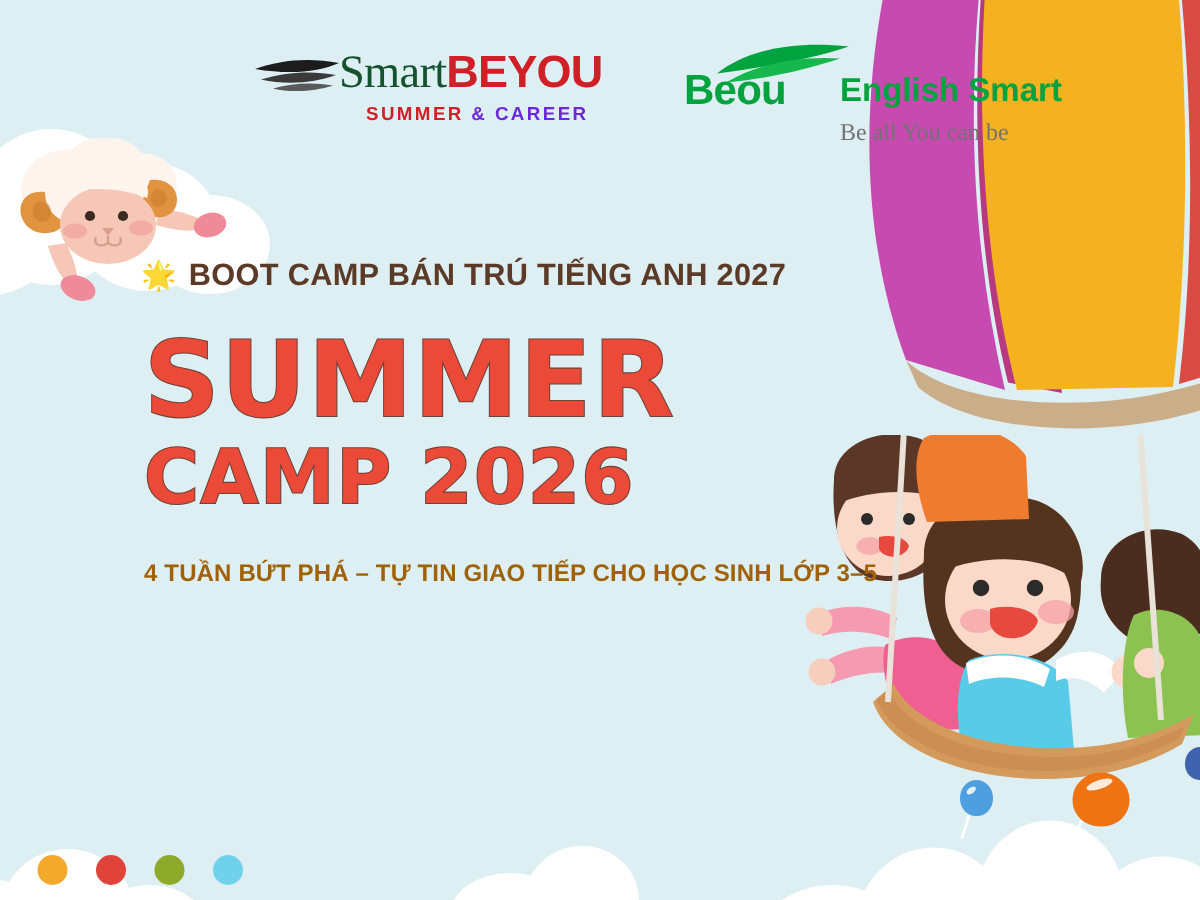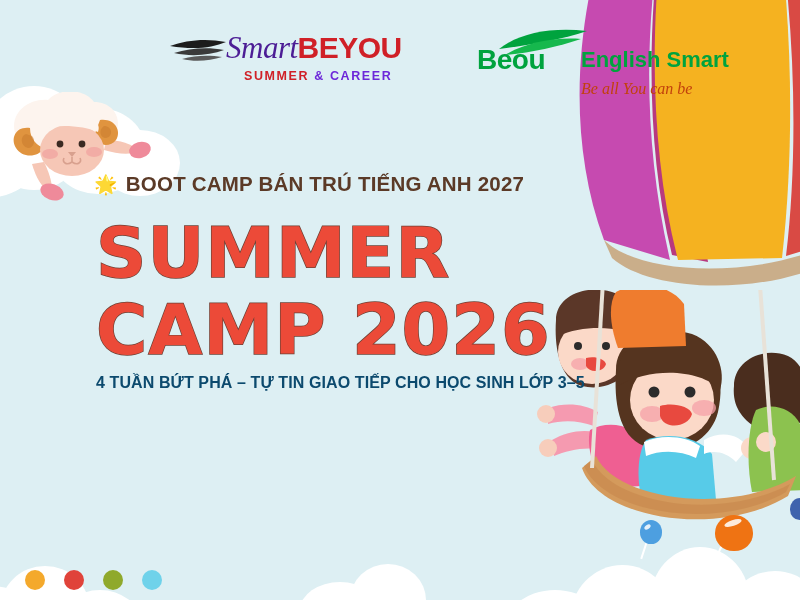--- a/index.html
+++ b/index.html
@@ -58,50 +58,49 @@
     position: absolute;
     left: 168px; top: 30px;
     width: 268px; height: 56px;
   }
   #smartbeyou-wordmark {
     position: absolute; left: 58px; top: 0px;
     font-family: "Liberation Serif", serif;
     font-size: 31px; letter-spacing: -0.5px;
     white-space: nowrap;
   }
-  #smartbeyou-word-smart { color: #4c1d95; font-weight: 400; font-style: italic; }
+  #smartbeyou-word-smart { color: #14532d; font-weight: 400; }
   #smartbeyou-word-be { color: #d02027; font-weight: bold; font-family: "Liberation Sans", sans-serif; font-size: 30px; margin-top: 16px; }
   #smartbeyou-subline {
     position: absolute; left: 76px; top: 39px;
     font-size: 12.5px; font-weight: bold; letter-spacing: 1.6px;
     white-space: nowrap;
   }
   #smartbeyou-sub-english { color: #d02027; }
   #smartbeyou-sub-career { color: #6d28d9; }
 
   #logo-beyou {
     position: absolute;
-    left: 477px; top: 36px;
+    left: 456px; top: 36px;
     width: 235px; height: 60px;
   }
   #beyou-wordmark {
     position: absolute; left: 0px; top: 8px;
     font-size: 28px; font-weight: bold; color: #00a33e;
     white-space: nowrap; letter-spacing: -0.5px;
   }
   #beyou-english-home {
     position: absolute; left: 104px; top: 11px;
     font-size: 22px; font-weight: bold; color: #00a33e;
     white-space: nowrap;
   }
   #beyou-tagline {
     position: absolute; left: 104px; top: 44px;
     font-family: "Liberation Serif", serif;
-    font-style: italic;
-    font-size: 16px; color: #c2410c;
+    font-size: 16px; color: #737373;
     white-space: nowrap;
   }
 
   
   #sheep-mascot { position: absolute; left: 2px; top: 92px; width: 160px; height: 110px; }
 
   
   #eyebrow-headline {
     position: absolute; left: 94px; top: 172px;
     font-size: 20.5px; font-weight: bold;
@@ -115,21 +114,21 @@
     position: absolute;
     font-family: "DejaVu Sans", sans-serif;
     font-weight: bold;
     color: #ec4a38;
     -webkit-text-stroke: 1.4px #6e4236;
     paint-order: stroke fill;
     white-space: nowrap;
     letter-spacing: 1px;
   }
   #title-line-1 { left: 96px; top: 212px; font-size: 70px; }
-  #title-line-2 { left: 96px; top: 289px; font-size: 70px; }
+  #title-line-2 { left: 96px; top: 289px; font-size: 50px; }
 
   #subtitle-text {
     position: absolute; left: 96px; top: 374px;
     font-size: 16px; font-weight: bold;
     color: #3e4a52; letter-spacing: 0.1px;
     white-space: nowrap;
   }
 
   #cta-button {
     position: absolute; left: 100px; top: 421px;
@@ -301,21 +300,21 @@
   </div>
 
   <div id="eyebrow-headline" style="color: rgb(91, 58, 39);">
     <span id="star-icon">🌟</span>
     <span>BOOT CAMP BÁN TRÚ TIẾNG ANH 2027</span>
   </div>
 
   <div class="display-title" id="title-line-1" style="color: rgb(236, 74, 56); -webkit-text-stroke: 1.4px rgb(110, 66, 54);">SUMMER</div>
   <div class="display-title" id="title-line-2" style="color: rgb(236, 74, 56); -webkit-text-stroke: 1.4px rgb(110, 66, 54);">CAMP 2026</div>
 
-  <div id="subtitle-text" style="color: #0c4a6e;">4 TUẦN BỨT PHÁ – TỰ TIN GIAO TIẾP CHO HỌC SINH LỚP 3–5</div>
+  <div id="subtitle-text" style="color: #a16207;">4 TUẦN BỨT PHÁ – TỰ TIN GIAO TIẾP CHO HỌC SINH LỚP 3–5</div>
 
 
   <div style="position:absolute; left:640px; top:520px;">
     <div class="balloon-string" style="left:7px; top:18px; width:2px; height:22px; transform:rotate(18deg);"></div>
     <div class="mini-balloon" style="left:0; top:0; width:22px; height:24px; background:#4d9fe0;">
       <div class="shine" style="left:4px; top:5px; width:7px; height:4px; transform:rotate(-35deg);"></div>
     </div>
   </div>
 
   <div style="position:absolute; left:715px; top:515px;">

